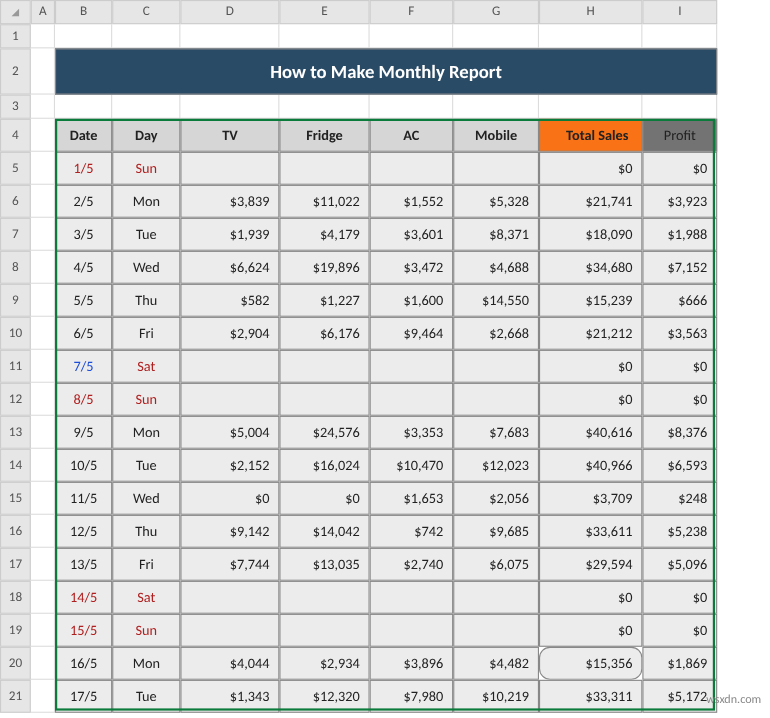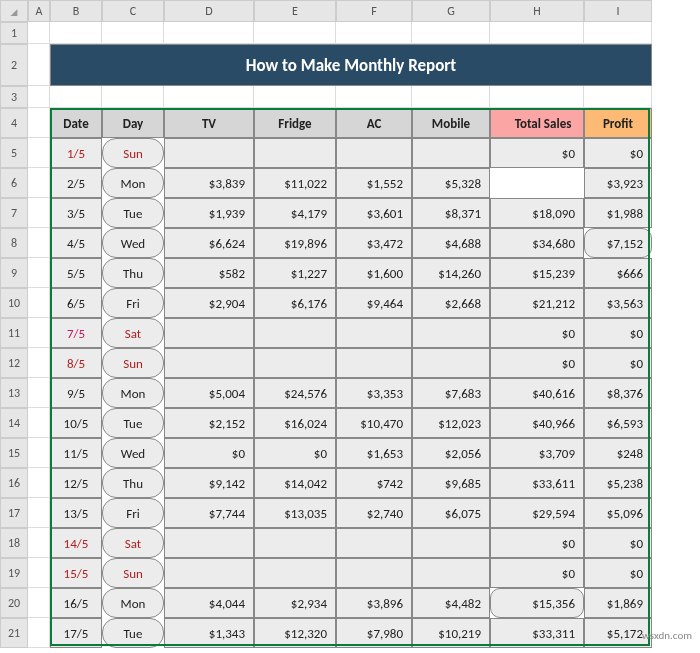--- a/index.html
+++ b/index.html
@@ -53,21 +53,21 @@
   }
   .tcell {
     background: #ececec;
     border: 1px solid #888;
     display: flex; align-items: center; justify-content: center;
     padding: 0 4px;
     font-size: 13px;
   }
   .tcell.num { justify-content: flex-end; padding-right: 8px; }
   .tcell.date { justify-content: center; }
-  .tcell.day { justify-content: center; border-radius: 14px; }
+  .tcell.day { justify-content: center; }
   .selection-outline {
     position: absolute;
     border: 2px solid #0b7b3b;
     pointer-events: none;
   }
   .grid-wrap { position: relative; }
   .watermark {
     position: absolute;
     bottom: 6px; right: 8px;
     font-size: 11px;
@@ -131,22 +131,22 @@
       <div class="cell" style="grid-area: 4 / 9;"></div>
       <div class="cell" style="grid-area: 4 / 10;"></div>
       <div class="title-cell" style="grid-area: 3 / 3 / auto / 11;">How to Make Monthly Report</div>
       <div class="cell" style="grid-area: 3 / 2;"></div>
       <div class="tcell" style="grid-area: 5 / 3; background: rgb(214, 214, 214); font-weight: 700;">Date</div>
       <div class="tcell" style="grid-area: 5 / 4; background: rgb(214, 214, 214); font-weight: 700;">Day</div>
       <div class="tcell" style="grid-area: 5 / 5; background: rgb(214, 214, 214); font-weight: 700;">TV</div>
       <div class="tcell" style="grid-area: 5 / 6; background: rgb(214, 214, 214); font-weight: 700;">Fridge</div>
       <div class="tcell" style="grid-area: 5 / 7; background: rgb(214, 214, 214); font-weight: 700;">AC</div>
       <div class="tcell" style="grid-area: 5 / 8; background: rgb(214, 214, 214); font-weight: 700;">Mobile</div>
-      <div class="tcell" style="grid-area: 5 / 9; background: #fca5a5; font-weight: 700; padding-left: 16px;">Total Sales</div>
-      <div class="tcell" style="grid-area: 5 / 10; background: #fdba74; font-weight: 700;">Profit</div>
+      <div class="tcell" style="grid-area: 5 / 9; background: #f97316; font-weight: 700; padding-left: 16px;">Total Sales</div>
+      <div class="tcell" style="grid-area: 5 / 10; background: #737373; font-weight: 400;">Profit</div>
       <div class="cell" style="grid-area: 5 / 2;"></div>
       <div class="cell" style="grid-area: 6 / 2;"></div>
       <div class="cell" style="grid-area: 7 / 2;"></div>
       <div class="cell" style="grid-area: 8 / 2;"></div>
       <div class="cell" style="grid-area: 9 / 2;"></div>
       <div class="cell" style="grid-area: 10 / 2;"></div>
       <div class="cell" style="grid-area: 11 / 2;"></div>
       <div class="cell" style="grid-area: 12 / 2;"></div>
       <div class="cell" style="grid-area: 13 / 2;"></div>
       <div class="cell" style="grid-area: 14 / 2;"></div>
@@ -165,54 +165,55 @@
       <div class="tcell num weekend" style="grid-area: 6 / 7;"></div>
       <div class="tcell num weekend" style="grid-area: 6 / 8;"></div>
       <div class="tcell num weekend" style="grid-area: 6 / 9;">$0</div>
       <div class="tcell num weekend" style="grid-area: 6 / 10;">$0</div>
       <div class="tcell date " style="grid-area: 7 / 3;">2/5</div>
       <div class="tcell day " style="grid-area: 7 / 4;">Mon</div>
       <div class="tcell num " style="grid-area: 7 / 5;">$3,839</div>
       <div class="tcell num " style="grid-area: 7 / 6;">$11,022</div>
       <div class="tcell num " style="grid-area: 7 / 7;">$1,552</div>
       <div class="tcell num " style="grid-area: 7 / 8;">$5,328</div>
+      <div class="tcell num " style="grid-area: 7 / 9;">$21,741</div>
       <div class="tcell num " style="grid-area: 7 / 10;">$3,923</div>
       <div class="tcell date " style="grid-area: 8 / 3;">3/5</div>
       <div class="tcell day " style="grid-area: 8 / 4;">Tue</div>
       <div class="tcell num " style="grid-area: 8 / 5;">$1,939</div>
       <div class="tcell num " style="grid-area: 8 / 6;">$4,179</div>
       <div class="tcell num " style="grid-area: 8 / 7;">$3,601</div>
       <div class="tcell num " style="grid-area: 8 / 8;">$8,371</div>
       <div class="tcell num " style="grid-area: 8 / 9;">$18,090</div>
       <div class="tcell num " style="grid-area: 8 / 10;">$1,988</div>
       <div class="tcell date " style="grid-area: 9 / 3;">4/5</div>
       <div class="tcell day " style="grid-area: 9 / 4;">Wed</div>
       <div class="tcell num " style="grid-area: 9 / 5;">$6,624</div>
       <div class="tcell num " style="grid-area: 9 / 6;">$19,896</div>
       <div class="tcell num " style="grid-area: 9 / 7;">$3,472</div>
       <div class="tcell num " style="grid-area: 9 / 8;">$4,688</div>
       <div class="tcell num " style="grid-area: 9 / 9;">$34,680</div>
-      <div class="tcell num " style="grid-area: 9 / 10; border-radius: 10px;">$7,152</div>
+      <div class="tcell num " style="grid-area: 9 / 10;">$7,152</div>
       <div class="tcell date " style="grid-area: 10 / 3;">5/5</div>
       <div class="tcell day " style="grid-area: 10 / 4;">Thu</div>
       <div class="tcell num " style="grid-area: 10 / 5;">$582</div>
       <div class="tcell num " style="grid-area: 10 / 6;">$1,227</div>
       <div class="tcell num " style="grid-area: 10 / 7;">$1,600</div>
-      <div class="tcell num " style="grid-area: 10 / 8;">$14,260</div>
+      <div class="tcell num " style="grid-area: 10 / 8;">$14,550</div>
       <div class="tcell num " style="grid-area: 10 / 9;">$15,239</div>
       <div class="tcell num " style="grid-area: 10 / 10;">$666</div>
       <div class="tcell date " style="grid-area: 11 / 3;">6/5</div>
       <div class="tcell day " style="grid-area: 11 / 4;">Fri</div>
       <div class="tcell num " style="grid-area: 11 / 5;">$2,904</div>
       <div class="tcell num " style="grid-area: 11 / 6;">$6,176</div>
       <div class="tcell num " style="grid-area: 11 / 7;">$9,464</div>
       <div class="tcell num " style="grid-area: 11 / 8;">$2,668</div>
       <div class="tcell num " style="grid-area: 11 / 9;">$21,212</div>
       <div class="tcell num " style="grid-area: 11 / 10;">$3,563</div>
-      <div class="tcell date weekend" style="grid-area: 12 / 3; color: #be185d;">7/5</div>
+      <div class="tcell date weekend" style="grid-area: 12 / 3; color: #1d4ed8;">7/5</div>
       <div class="tcell day weekend" style="grid-area: 12 / 4; color: rgb(176, 32, 32);">Sat</div>
       <div class="tcell num weekend" style="grid-area: 12 / 5;"></div>
       <div class="tcell num weekend" style="grid-area: 12 / 6;"></div>
       <div class="tcell num weekend" style="grid-area: 12 / 7;"></div>
       <div class="tcell num weekend" style="grid-area: 12 / 8;"></div>
       <div class="tcell num weekend" style="grid-area: 12 / 9;">$0</div>
       <div class="tcell num weekend" style="grid-area: 12 / 10;">$0</div>
       <div class="tcell date weekend" style="grid-area: 13 / 3; color: rgb(176, 32, 32);">8/5</div>
       <div class="tcell day weekend" style="grid-area: 13 / 4; color: rgb(176, 32, 32);">Sun</div>
       <div class="tcell num weekend" style="grid-area: 13 / 5;"></div>

